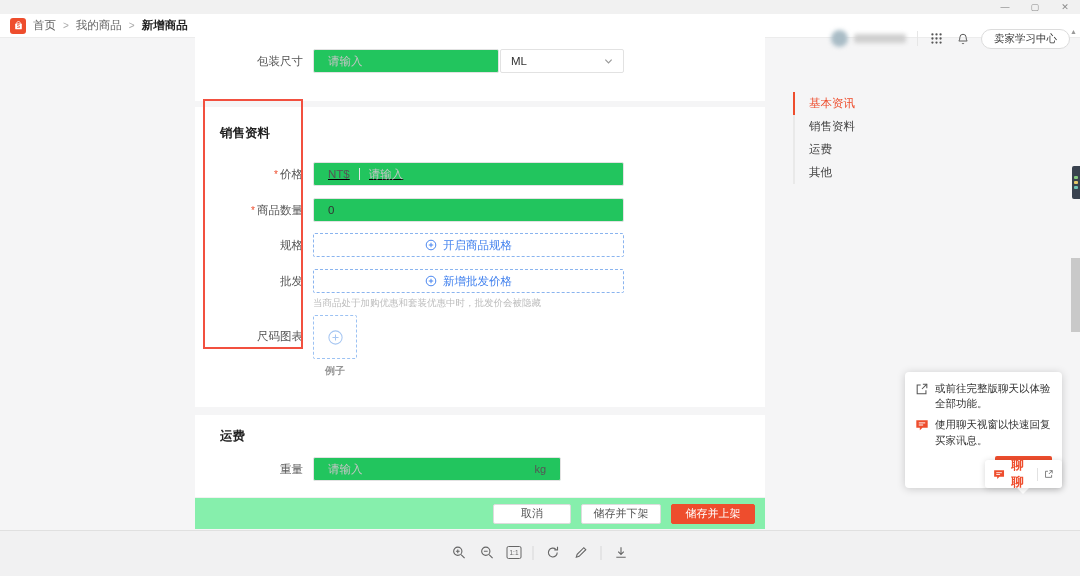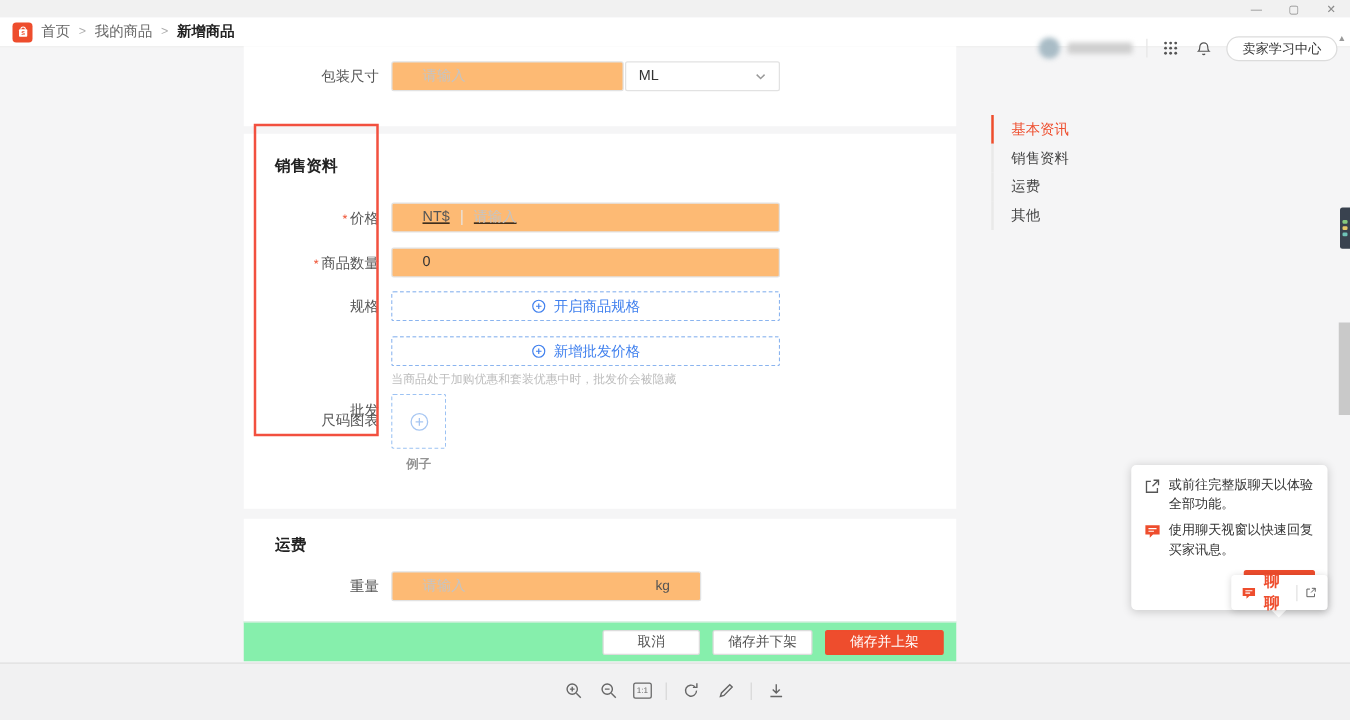--- a/index.html
+++ b/index.html
@@ -29,22 +29,22 @@
                 font-size:10.5px; color:#333; background:#fff; display:flex; align-items:center; cursor:pointer; }
 
   
   .card { position:absolute; left:195px; width:570px; background:#fff; }
   .card1 { top:37px; height:64px; }
   .card2 { top:107px; height:300px; }
   .card3 { top:415px; height:82px; }
   .sec-title { position:absolute; left:25px; font-size:12.5px; font-weight:bold; color:#222; }
   .flabel { position:absolute; width:108px; text-align:right; font-size:11.5px; color:#555; }
   .req { color:#ee4d2d; margin-right:2px; font-size:10px; }
-  .input-box { position:absolute; height:24px; border:1px solid #e2e2e2; border-radius:2px; background:#fdba74;
-               display:flex; align-items:center; padding:0 24px; }
+  .input-box { position:absolute; height:24px; border:1px solid #e2e2e2; border-radius:2px; background:#22c55e;
+               display:flex; align-items:center; padding:0 14px; }
   .input-box input { border:none; outline:none; flex:1; font-size:11.5px; color:#333; font-family:inherit; min-width:0; background:transparent; }
   .input-box input::placeholder { color:#c4c4c4; }
   .prefix { font-size:11.5px; color:#555; padding-right:9px; border-right:1px solid #e6e6e6; margin-right:9px; }
   .suffix { font-size:11px; color:#555; margin-left:8px; }
   .select-box { position:absolute; height:24px; border:1px solid #e2e2e2; border-radius:2px; background:#fff;
                 display:flex; align-items:center; justify-content:space-between; padding:0 10px; cursor:pointer; }
   .select-box .val { font-size:11.5px; color:#333; }
   .dash-btn { position:absolute; height:24px; width:311px; border:1px dashed #8ab4ef; border-radius:2px; background:#fff;
               display:flex; align-items:center; justify-content:center; gap:6px; font-size:11.5px; color:#4080ee; cursor:pointer; }
   .hint { position:absolute; font-size:9.5px; color:#bcbcbc; }
@@ -56,21 +56,21 @@
   .annotation { position:absolute; left:203px; top:99px; width:100px; height:250px;
                 border:2px solid #f2503f; z-index:6; pointer-events:none; }
 
   
   .foot { position:absolute; left:195px; top:497px; width:570px; height:32px; background:#86efac;
           border-top:1px solid #f1f1f1; display:flex; align-items:center; justify-content:flex-end; gap:10px; padding-right:10px; }
   .btn { height:20px; border:1px solid #dcdcdc; background:#fff; border-radius:2px; font-size:11px; color:#555;
          display:flex; align-items:center; justify-content:center; cursor:pointer; font-family:inherit; }
   .btn.cancel { width:78px; }
   .btn.mid { width:80px;font-family:Liberation Mono, monospace; }
-  .btn.primary { width:95px; background:#ee4d2d; border-color:#ee4d2d; color:#fff; }
+  .btn.primary { width:84px; background:#ee4d2d; border-color:#ee4d2d; color:#fff; }
 
   
   .anchor-nav { position:absolute; left:793px; top:92px; }
   .anchor-item { border-left:2px solid #e9e9e9; padding:0 0 0 14px; height:23px; display:flex; align-items:center;
                  font-size:11.5px; color:#444; cursor:pointer; }
   .anchor-item.active { border-left-color:#ee4d2d; color:#ee4d2d; }
 
   
   .scroll-up { position:absolute; right:3px; top:28px; font-size:7px; color:#999; }
   .ext-tab { position:absolute; left:1072px; top:166px; width:8px; height:33px; background:#39424f;
@@ -191,21 +191,21 @@
 
     <div class="flabel" style="left:0; top:131px;">规格</div>
     <button class="dash-btn" style="left:118px; top:126px;">
       <svg width="12" height="12" viewBox="0 0 14 14" fill="none" stroke="#4080ee" stroke-width="1.1">
         <circle cx="7" cy="7" r="5.6"></circle>
           <path d="M4.4 7h5.2M7 4.4v5.2"></path>
       </svg>
       <span>开启商品规格</span>
     </button>
 
-    <div class="flabel" style="left:0; top:167px;margin-top:47px;">批发</div>
+    <div class="flabel" style="left:0; top:167px;">批发</div>
     <button class="dash-btn" style="left:118px; top:162px;">
       <svg width="12" height="12" viewBox="0 0 14 14" fill="none" stroke="#4080ee" stroke-width="1.1">
         <circle cx="7" cy="7" r="5.6"></circle>
           <path d="M4.4 7h5.2M7 4.4v5.2"></path>
       </svg>
       <span>新增批发价格</span>
     </button>
     <div class="hint" style="left:118px; top:190px;">当商品处于加购优惠和套装优惠中时，批发价会被隐藏</div>
 
     <div class="flabel" style="left:0; top:222px;">尺码图表</div>

